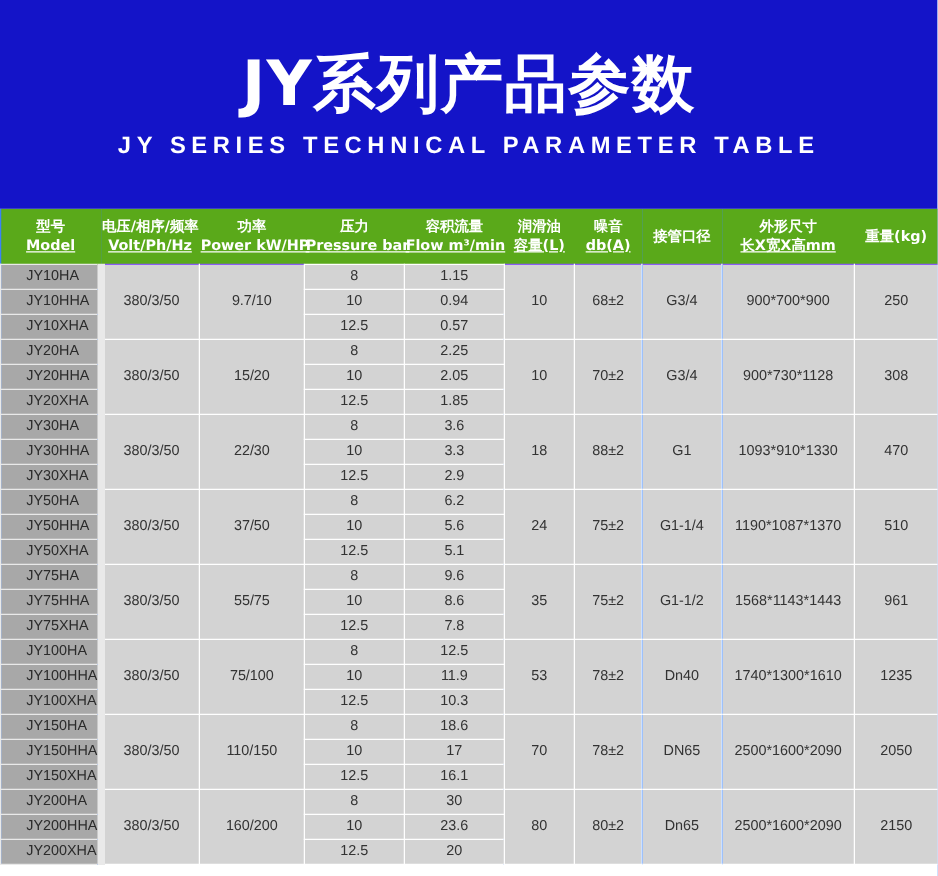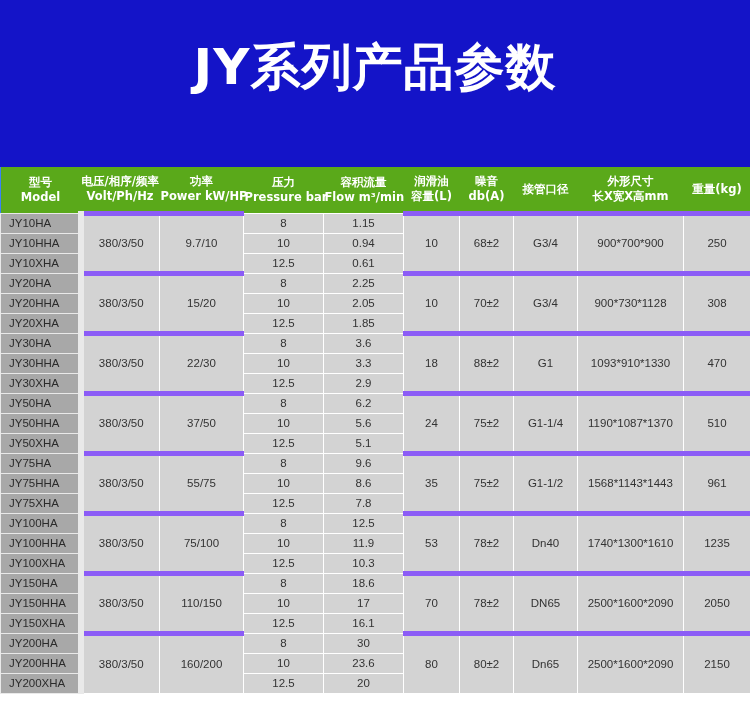--- a/index.html
+++ b/index.html
@@ -82,21 +82,21 @@
     line-height: 15px;
     padding: 7px 1px 7px 1px;
     text-align: center;
     vertical-align: middle;
     border: 0;
     height: 44px;
     box-sizing: border-box;
     font-family: "DejaVu Sans", "Liberation Sans", sans-serif;
   }
   thead th .hl1 { display: block; white-space: nowrap; }
-  thead th .hl2 { display: block; white-space: nowrap; }
+  thead th .hl2 { display: block; white-space: nowrap; text-decoration: underline; }
 
   
   tbody td {
     background: #d3d3d3;
     color: #333333;
     font-size: 11.5px;
     text-align: center;
     vertical-align: middle;
     height: 19px;
     line-height: 19px;
@@ -105,29 +105,29 @@
     border-bottom: 1px solid #ffffff;
     border-left: 1px solid #ffffff;
     border-right: 1px solid #ffffff;
     white-space: nowrap;
     overflow: hidden;
   }
   tbody td.model-cell {
     background: #a8a8a8;
     color: #2b2b2b;
     text-align: left;
-    padding-left: 8px;
+    padding-left: 20px;
     font-size: 11.5px;
     border-left: 1px solid #e9e9e9;
     border-right: 6px solid #e9e9e9;
     border-top: 1px solid #e9e9e9;
     border-bottom: 1px solid #e9e9e9;
   }
   tbody tr.grp-start td.span-cell {
-    border-top: 5px solid #8b5cf6;
+    border-top: 1px solid #8b5cf6;
   }
   tbody td.span-cell {
     background: #d3d3d3;
   }
 
   
   #footer-note {
     padding: 10px 0 0 8px;
     color: #7a7a7a;
     font-size: 12.5px;
@@ -137,20 +137,21 @@
     white-space: nowrap;
   }
 </style>
 </head>
 <body>
 
 <div id="page">
 
   <div id="banner">
     <div id="banner-title">JY系列产品参数</div>
+    <div id="banner-subtitle">JY SERIES TECHNICAL PARAMETER TABLE</div>
   </div>
 
   <div id="table-wrap">
     <table class="param">
       <colgroup>
         <col class="c-model">
           <col class="c-volt">
           <col class="c-power">
         <col class="c-press">
           <col class="c-flow">
@@ -216,21 +217,21 @@
             <td class="span-cell" rowspan="3">250</td>
           </tr>
           <tr>
             <td class="model-cell">JY10HHA</td>
             <td>10</td>
             <td>0.94</td>
           </tr>
           <tr>
             <td class="model-cell">JY10XHA</td>
             <td>12.5</td>
-            <td>0.61</td>
+            <td>0.57</td>
           </tr>
           <tr class="grp-start">
             <td class="model-cell">JY20HA</td>
             <td class="span-cell" rowspan="3">380/3/50</td>
             <td class="span-cell" rowspan="3">15/20</td>
             <td>8</td>
             <td>2.25</td>
             <td class="span-cell" rowspan="3">10</td>
             <td class="span-cell" rowspan="3">70±2</td>
             <td class="span-cell" rowspan="3">G3/4</td>

